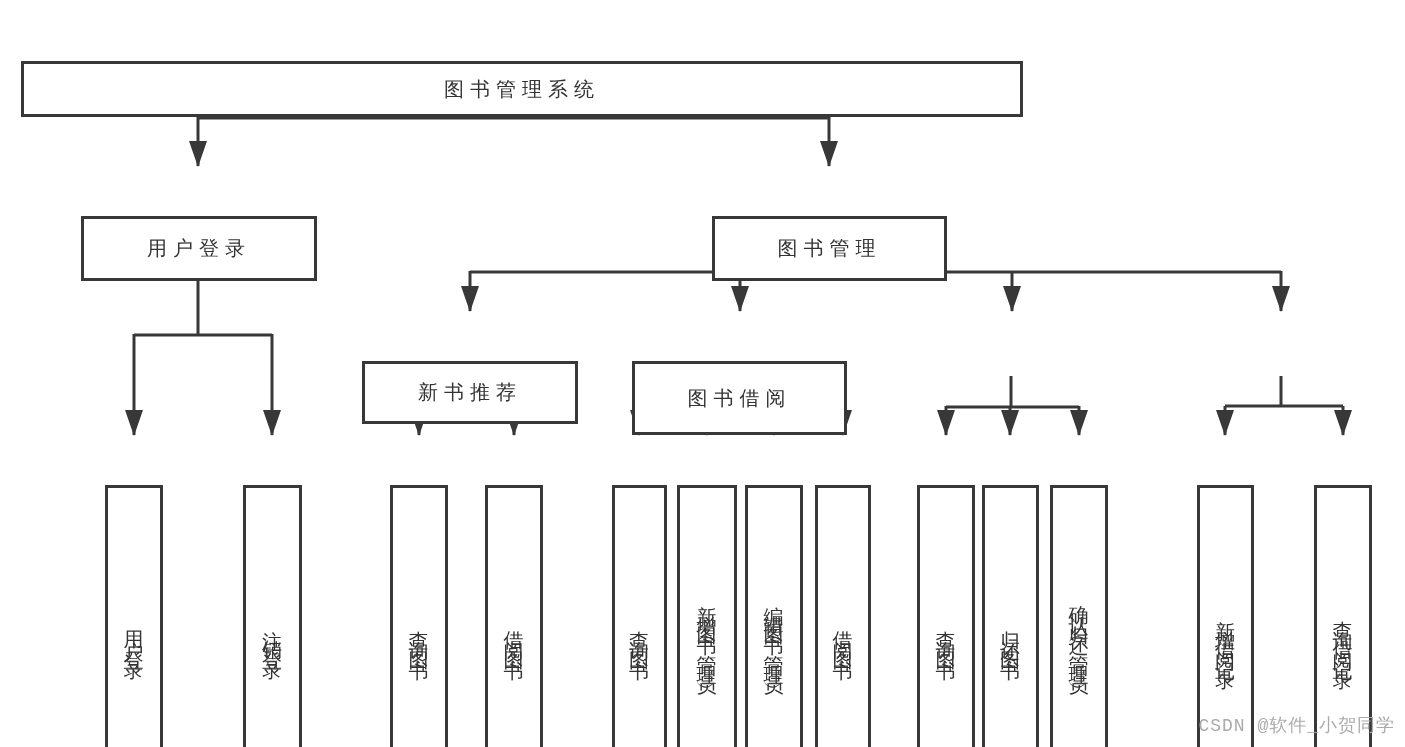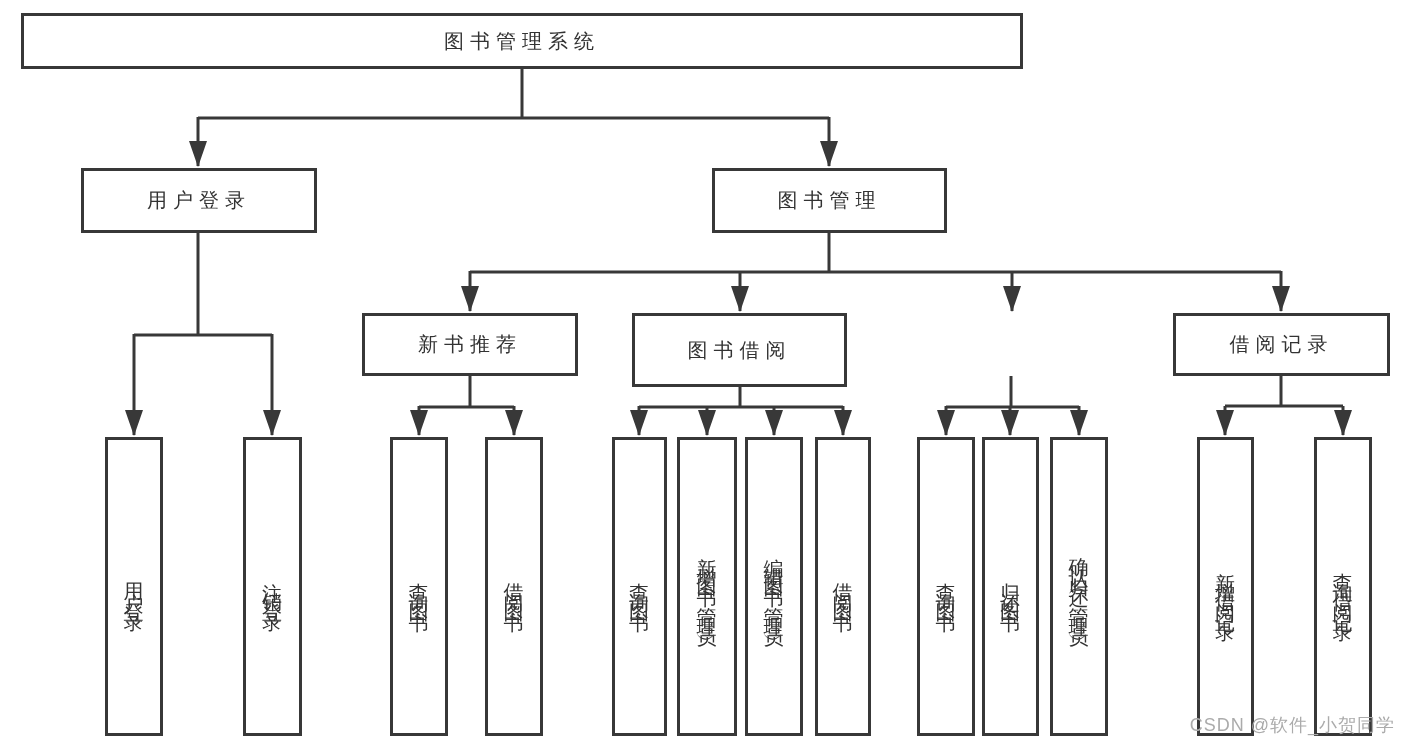--- a/index.html
+++ b/index.html
@@ -11,29 +11,30 @@
     overflow:hidden;
   }
   #connectors{position:absolute;left:0;top:0;z-index:0;}
   .ln{stroke:#383838;stroke-width:3;fill:none;}
   .ar{stroke:#383838;stroke-width:3;fill:none;}
   .box{
     position:absolute;z-index:1;box-sizing:border-box;
     background:#ffffff;border:3px solid #383838;
     display:flex;align-items:center;justify-content:center;
     color:#333333;
+    margin-top:48px;
   }
   .hlabel{font-size:20px;letter-spacing:6px;white-space:nowrap;}
   .vtext{
     writing-mode:vertical-rl;text-orientation:mixed;
     font-size:20px;letter-spacing:10px;line-height:1;white-space:nowrap;
   }
   #watermark{
     position:absolute;z-index:2;right:10px;top:713px;
-    font-size:18px;letter-spacing:1px;color:#ababab;white-space:nowrap;
+    font-size:18px;letter-spacing:1px;color:#ababab;white-space:nowrap;font-family:Liberation Mono, monospace;
   }
 </style>
 </head>
 <body>
 
 <div id="canvas">
 
   <svg id="connectors" width="1405" height="747" viewBox="0 0 1405 747">
     <defs>
       <marker id="ah" viewBox="0 0 26 18" refX="25" refY="9" markerWidth="26" markerHeight="18" orient="auto" markerUnits="userSpaceOnUse">
@@ -80,23 +81,20 @@
   <div class="box" style="left:712px;top:168px;width:235px;height:65px">
     <span class="hlabel">图书管理</span>
   </div>
 
   <div class="box" style="left:362px;top:313px;width:216px;height:63px">
     <span class="hlabel">新书推荐</span>
   </div>
   <div class="box" style="left:632px;top:313px;width:215px;height:74px">
     <span class="hlabel">图书借阅</span>
   </div>
-  <div class="box" style="left:1173px;top:313px;width:217px;height:63px">
-    <span class="hlabel">借阅记录</span>
-  </div>
 
   <div class="box" style="left:105px;top:437px;width:58px;height:299px">
     <span class="vtext">用户登录</span>
   </div>
   <div class="box" style="left:243px;top:437px;width:59px;height:299px">
     <span class="vtext">注销登录</span>
   </div>
 
   <div class="box" style="left:390px;top:437px;width:58px;height:299px">
     <span class="vtext">查询图书</span>

